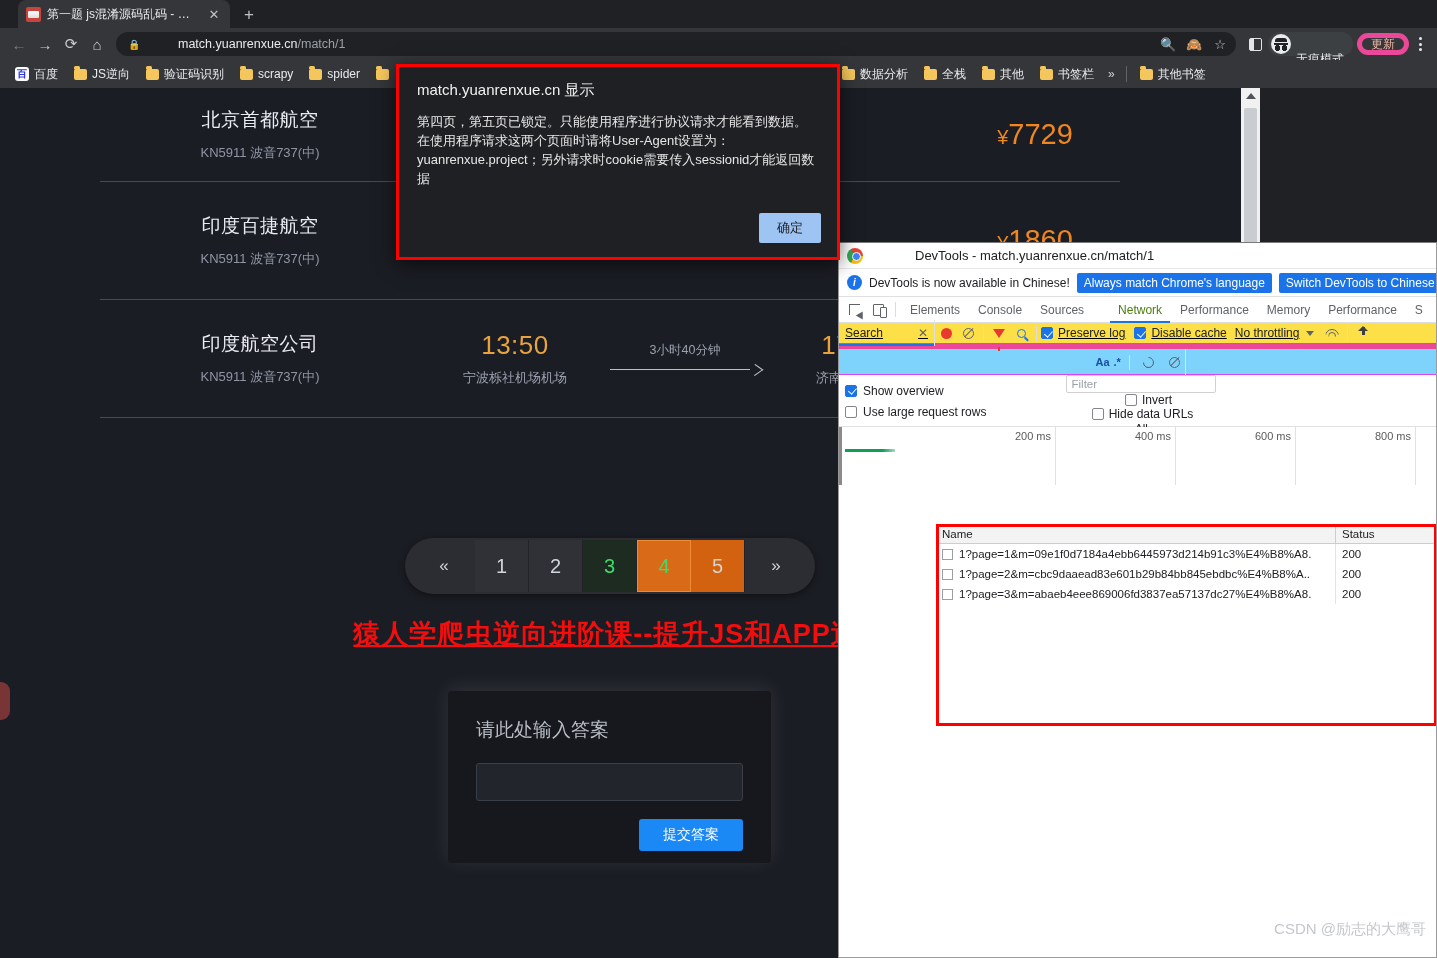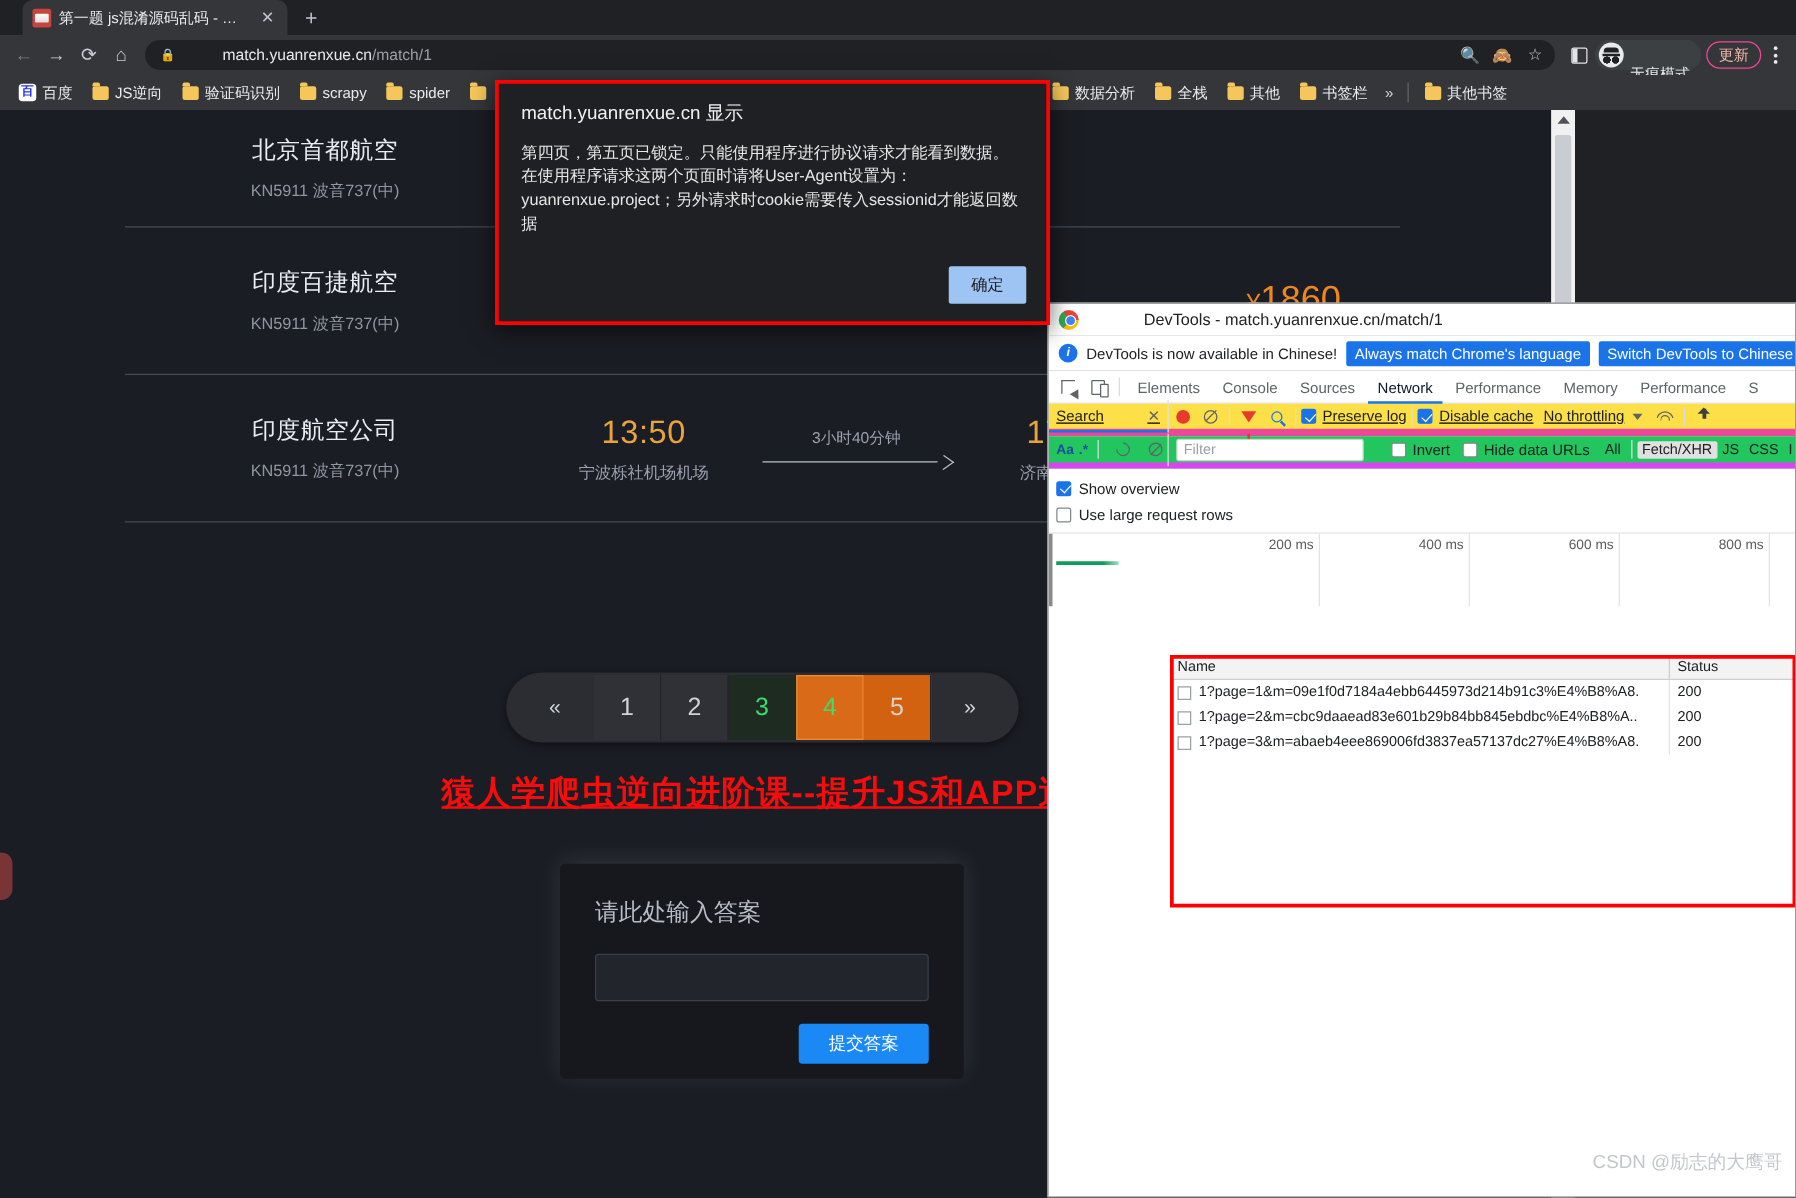--- a/index.html
+++ b/index.html
@@ -93,21 +93,21 @@
   }
   .incog-circle::after {
     content: ""; position: absolute; left: 3px; top: 9px; width: 14px; height: 6px;
     border-top: 2px solid #202124;
     background:
       radial-gradient(circle 3px at 3.5px 3px, #202124 98%, transparent 100%),
       radial-gradient(circle 3px at 10.5px 3px, #202124 98%, transparent 100%);
   }
   .incog-label { color: #e8eaed; font-size: 12px; white-space: nowrap; margin-top: 31px; }
   .update-pill {
-    height: 22px; border: 1px solid #ec4899; border-radius: 11px;
+    height: 22px; border: 5px solid #ec4899; border-radius: 11px;
     color: #f0b8ab; font-size: 12px; display: flex; align-items: center;
     padding: 0 9px; flex: 0 0 auto; margin-left: 4px;
   }
   .kebab {
     width: 22px; height: 26px; display: flex; flex-direction: column;
     align-items: center; justify-content: center; gap: 2.5px; flex: 0 0 auto;
   }
   .kebab i { width: 3px; height: 3px; border-radius: 50%; background: #e8eaed; display: block; }
 
   .bookmarks {
@@ -285,21 +285,21 @@
   }
   .device-glyph::after {
     content: ""; position: absolute; right: -4px; top: 2px; width: 5px; height: 9px;
     border: 1.4px solid #5f6368; border-radius: 1px; background: #fff;
   }
   .dt-vsep { width: 1px; height: 15px; background: #dadce0; margin: 0 4px; flex: 0 0 auto; }
   .dt-tab {
     height: 26px; padding: 0 8px; display: flex; align-items: center;
     font-size: 12px; color: #5f6368; white-space: nowrap; flex: 0 0 auto;
   }
-  .dt-tab.active { color: #0f172a; box-shadow: inset 0 -2px 0 #1a73e8; }
+  .dt-tab.active { color: #4d7c0f; box-shadow: inset 0 -2px 0 #1a73e8; margin-left: 16px; }
 
   .dt-toolbar2 {
     height: 26px; background: #fde047; display: flex; align-items: center;
     border-bottom: 6px solid #ec4899;
     text-decoration: underline;
   }
   .search-tab {
     width: 96px; height: 26px; display: flex; align-items: center;
     padding: 0 6px; font-size: 12px; color: #202124; flex: 0 0 auto;
     box-shadow: inset 0 -2px 0 #1a73e8; border-right: 1px solid #e0e0e0;
@@ -363,22 +363,23 @@
   }
   .import-glyph::before {
     content: ""; position: absolute; left: 4.5px; top: 0; width: 3px; height: 8px; background: #3c4043;
   }
   .import-glyph::after {
     content: ""; position: absolute; left: 1px; top: -1px; border-left: 5px solid transparent;
     border-right: 5px solid transparent; border-bottom: 5px solid #3c4043;
   }
 
   .dt-toolbar3 {
-    height: 26px; background: #22c55e; display: flex; align-items: center;
-    border-bottom: 5px solid #d946ef;
+    height: 26px; background: #7dd3fc; display: flex; align-items: center;
+    border-bottom: 1px solid #d946ef;
+    flex-direction: column;
   }
   .search-sub {
     width: 96px; height: 26px; display: flex; align-items: center; gap: 4px;
     padding: 0 6px; flex: 0 0 auto; border-right: 1px solid #e0e0e0;
   }
   .srch-ico { font-size: 11px; color: #1a4fa0; font-weight: bold; flex: 0 0 auto; }
   .refresh-glyph {
     width: 11px; height: 11px; border: 1.5px solid #5f6368; border-radius: 50%;
     border-top-color: transparent; transform: rotate(-45deg);
   }
@@ -573,20 +574,21 @@
             <div class="f-time"></div>
             <div class="f-airport"></div>
           </div>
           <div class="f-mid">
             <div class="f-dur"></div>
           </div>
           <div class="f-arr">
             <div class="f-time"></div>
             <div class="f-airport"></div>
           </div>
+          <div class="f-price"><span class="yen">¥</span><span>7729</span></div>
         </div>
 
         <div class="flight-row">
           <div class="f-airline">
             <div class="f-name">印度百捷航空</div>
             <div class="f-sub">KN5911 波音737(中)</div>
           </div>
           <div class="f-dep">
             <div class="f-time"></div>
             <div class="f-airport"></div>

